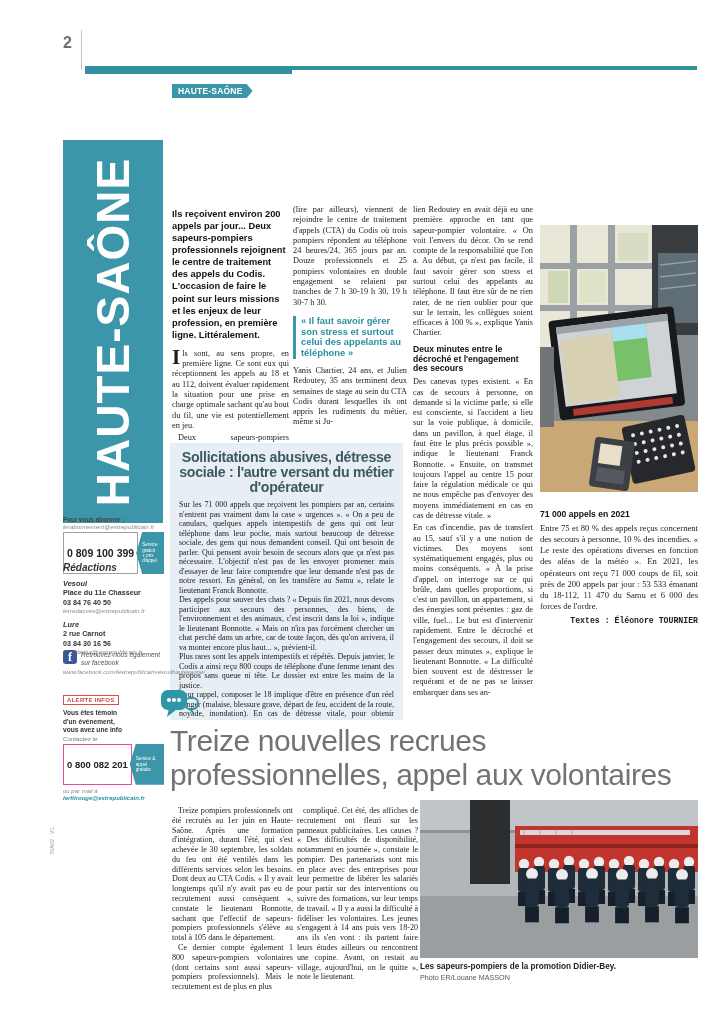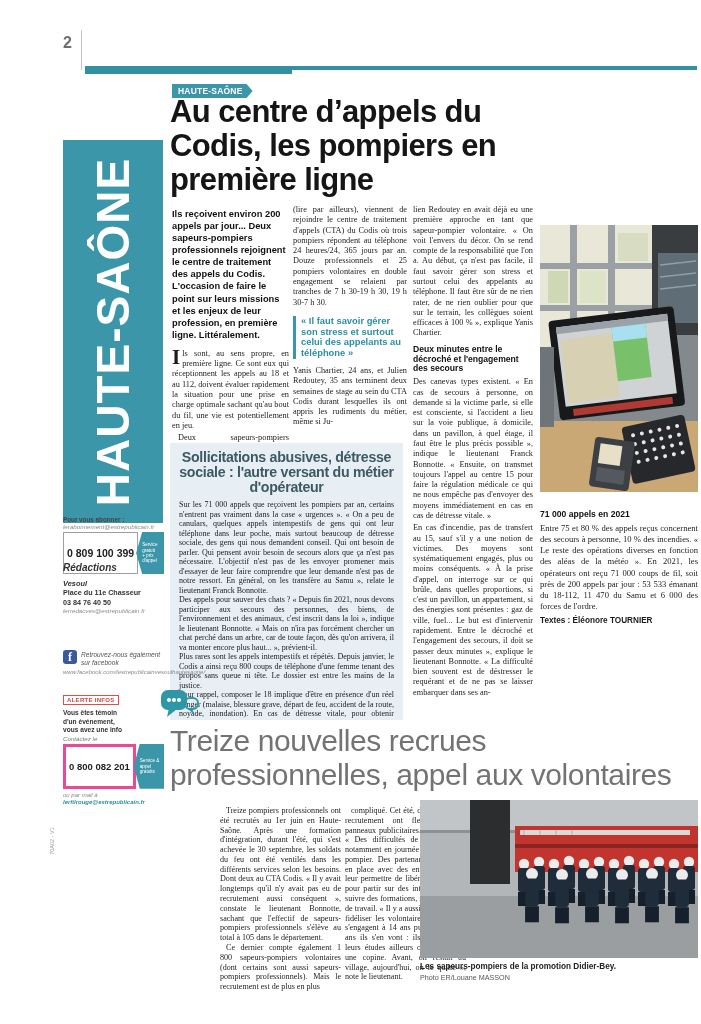--- a/index.html
+++ b/index.html
@@ -37,39 +37,39 @@
   #col4{left:540px;width:158px;height:514px;font-size:8.6px;line-height:1.3;}
   .lead{font-family:"Liberation Sans",sans-serif;font-weight:bold;font-size:9.3px;
         line-height:1.3;text-align:left;color:#111;margin:3px 0 8px 0;}
   .dropcap{float:left;font-family:"Liberation Serif",serif;font-size:21px;line-height:17px;
            font-weight:bold;padding-right:2px;}
   .subhead{font-family:"Liberation Sans",sans-serif;font-weight:bold;font-size:8.6px;
            line-height:1.15;text-align:left;margin:6px 0 3px 0;color:#111;}
   .pullquote{border-left:3px solid #3a96a8;padding-left:5px;margin:8px 0 7px 0;
              font-family:"Liberation Sans",sans-serif;font-weight:bold;font-size:9.4px;
              line-height:1.15;color:#2b8fa2;text-align:left;}
-  .byline{font-family:Liberation Sans, sans-serif;font-weight:bold;font-size:8.2px;
-          text-align:left;margin-top:4px;}
+  .byline{font-family:Liberation Mono, monospace;font-weight:bold;font-size:8.2px;
+          text-align:right;margin-top:4px;}
 
   
   .photo1{left:540px;top:225px;width:158px;height:267px;overflow:hidden;background:#7e8488;}
 
   
   .infobox{left:170px;top:443px;width:233px;height:277px;background:#e7eef4;
            padding:7px 9px;box-sizing:border-box;overflow:hidden;}
   .infobox h3{margin:0 0 5px 0;font-family:"Liberation Sans",sans-serif;font-weight:bold;
               font-size:14.2px;line-height:1.06;letter-spacing:-.3px;color:#3d5a63;text-align:center;}
   .infobox p{margin:0;font-family:"Liberation Serif",serif;font-size:8px;line-height:1.19;
              text-align:justify;color:#1c1c1c;}
 
   
   .headline2{left:170px;top:724px;width:530px;font-size:30px;line-height:1.14;font-weight:400;
              letter-spacing:-.4px;color:#737373;}
   .a2col{position:absolute;top:806px;font-family:"Liberation Serif",serif;font-size:8.1px;
-         line-height:1.21;text-align:justify;color:#1c1c1c;overflow:hidden;height:212px;margin-left:48px;}
+         line-height:1.21;text-align:justify;color:#1c1c1c;overflow:hidden;height:212px;}
   .a2col p{margin:0;text-indent:6px;}
   #a2col1{left:172px;width:121px;}
   #a2col2{left:297px;width:121px;}
   .photo2{left:420px;top:800px;width:278px;height:158px;overflow:hidden;background:#a9acae;}
   .caption{left:420px;top:962px;width:278px;font-size:8.2px;font-weight:bold;color:#222;}
   .credit{left:420px;top:973px;width:278px;font-size:7.2px;color:#555;}
 
   
   .sb{position:absolute;left:63px;width:101px;color:#333;}
   .sb-label{font-size:6.3px;font-weight:bold;color:#444;}
@@ -86,21 +86,21 @@
   .fb-row{display:flex;align-items:flex-start;gap:4px;}
   .fb-icon{width:14px;height:14px;background:#3b5998;border-radius:3px;color:#fff;
            font-weight:bold;font-size:12px;text-align:center;line-height:14px;
            font-family:"Liberation Serif",serif;flex:0 0 auto;}
   .fb-text{font-size:6.6px;font-style:italic;color:#555;line-height:1.25;padding-top:1px;}
   .fb-url{font-size:6px;font-style:italic;color:#8a8a8a;margin-top:2px;line-height:1.2;}
   .alert-badge{display:inline-block;border:1px solid #d65050;color:#d04545;font-weight:bold;
                font-size:6px;padding:1px 3px;letter-spacing:.3px;}
   .alert-text{font-size:6.6px;font-weight:bold;color:#333;line-height:1.3;width:62px;}
   .alert-contact{font-size:6.2px;font-style:italic;color:#777;}
-  .phonebox2 .num{border:3px solid #ec4899;font-size:9.5px;}
+  .phonebox2 .num{border:1px solid #ec4899;font-size:9.5px;}
   .mailline{font-size:6px;font-style:italic;color:#8a8a8a;margin-top:3px;line-height:1.2;}
   .mailline .tealmail{color:#2b8fa2;font-weight:bold;}
   .bubbles{position:absolute;left:96px;top:0;}
   .edition{left:22px;top:838px;font-size:5.5px;color:#9a9a9a;transform:rotate(-90deg);
            transform-origin:center;width:60px;text-align:center;}
 </style>
 </head>
 <body>
 
 <div class="page">
@@ -108,21 +108,20 @@
   <div class="abs pagenum">2</div>
   <div class="abs head-vrule"></div>
   <div class="abs topbar-thick"></div>
   <div class="abs topbar-thin"></div>
 
   <div class="abs banner">
     <span>HAUTE-SAÔNE</span>
   </div>
 
   <div class="abs kicker">HAUTE-SAÔNE</div>
-  <h1 class="abs headline1" style="margin:0;">Au centre d’appels du Codis, les pompiers en première ligne</h1>
 
   <div class="col" id="col1">
     <div class="lead">Ils reçoivent environ 200 appels par jour... Deux sapeurs-pompiers professionnels rejoignent le centre de traitement des appels du Codis. L'occasion de faire le point sur leurs missions et les enjeux de leur profession, en première ligne. Littéralement.</div>
     <p class="noindent"><span class="dropcap">I</span><span>ls sont, au sens propre, en première ligne. Ce sont eux qui réceptionnent les appels au 18 et au 112, doivent évaluer rapidement la situation pour une prise en charge optimale sachant qu'au bout du fil, une vie est potentiellement en jeu.</span></p>
     <p>Deux sapeurs-pompiers professionnels, titularisés le 1er juin</p>
   </div>
 
   <div class="col" id="col2">
     <p class="noindent">(lire par ailleurs), viennent de rejoindre le centre de traitement d'appels (CTA) du Codis où trois pompiers répondent au téléphone 24 heures/24, 365 jours par an. Douze professionnels et 25 pompiers volontaires en double engagement se relaient par tranches de 7 h 30-19 h 30, 19 h 30-7 h 30.</p>
     <div class="pullquote">« Il faut savoir gérer son stress et surtout celui des appelants au téléphone »</div>
@@ -282,20 +281,26 @@
   </div>
 
   <div class="sb" style="top:562px;">
     <div class="red-title">Rédactions</div>
     <div style="margin-top:6px;">
       <div class="sb-strong">Vesoul</div>
       <div class="sb-line">Place du 11e Chasseur</div>
       <div class="sb-line">03 84 76 40 50</div>
       <div class="sb-email">lerredacves@estrepublicain.fr</div>
     </div>
+    <div style="margin-top:6px;">
+      <div class="sb-strong">Lure</div>
+      <div class="sb-line">2 rue Carnot</div>
+      <div class="sb-line">03 84 30 16 56</div>
+      <div class="sb-email">lerredaclur@estrepublicain.fr</div>
+    </div>
   </div>
 
   <div class="sb" style="top:650px;">
     <div class="fb-row">
       <div class="fb-icon">f</div>
       <div class="fb-text">Retrouvez-nous également sur facebook</div>
     </div>
     <div class="fb-url">www.facebook.com/lestrepublicainvesoulhautesaone/</div>
   </div>
 

